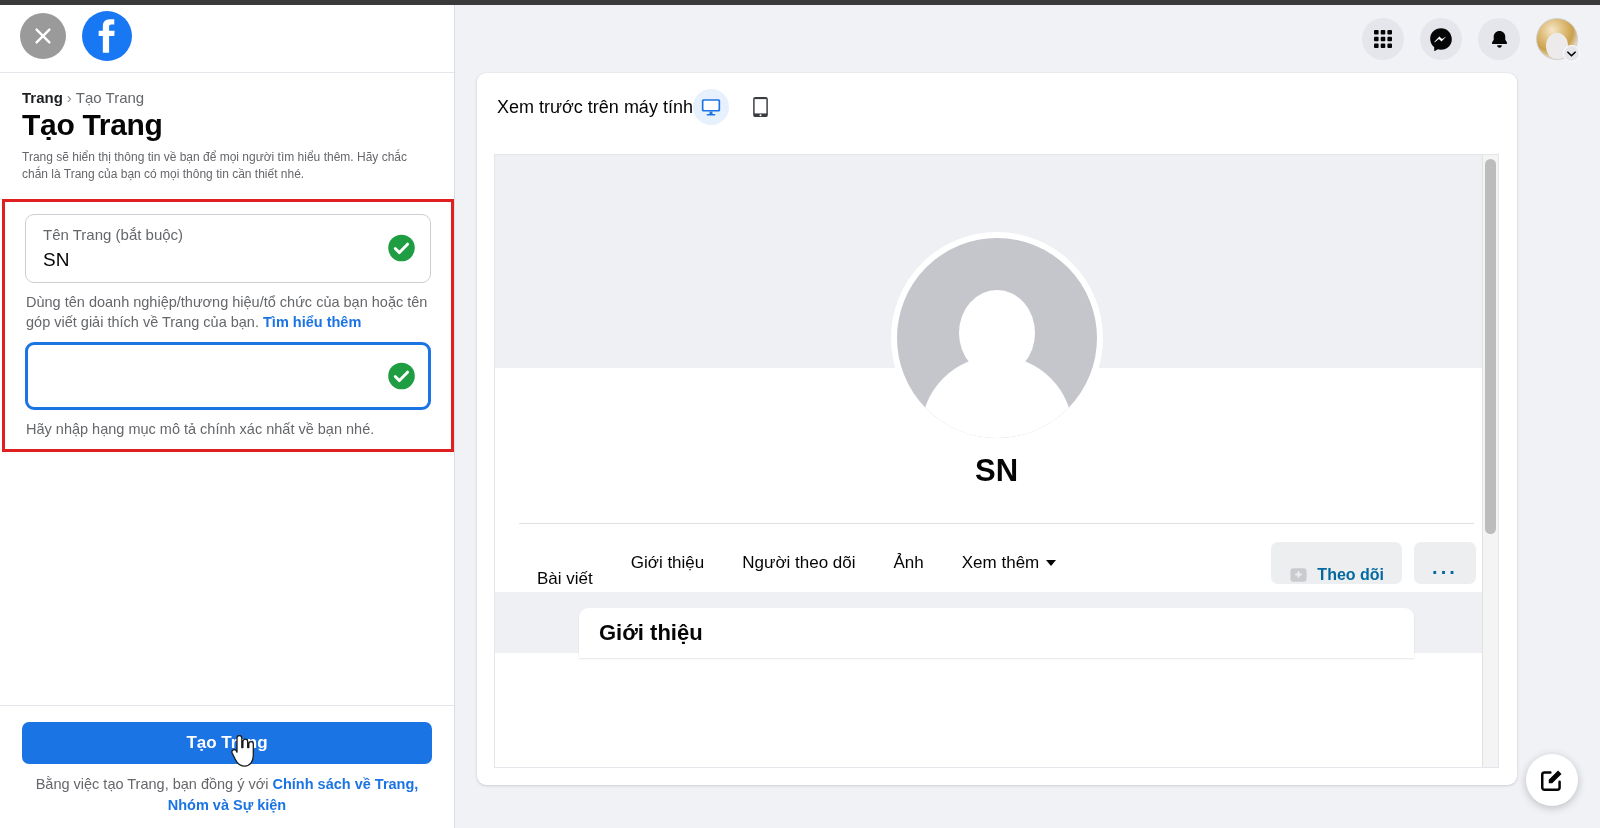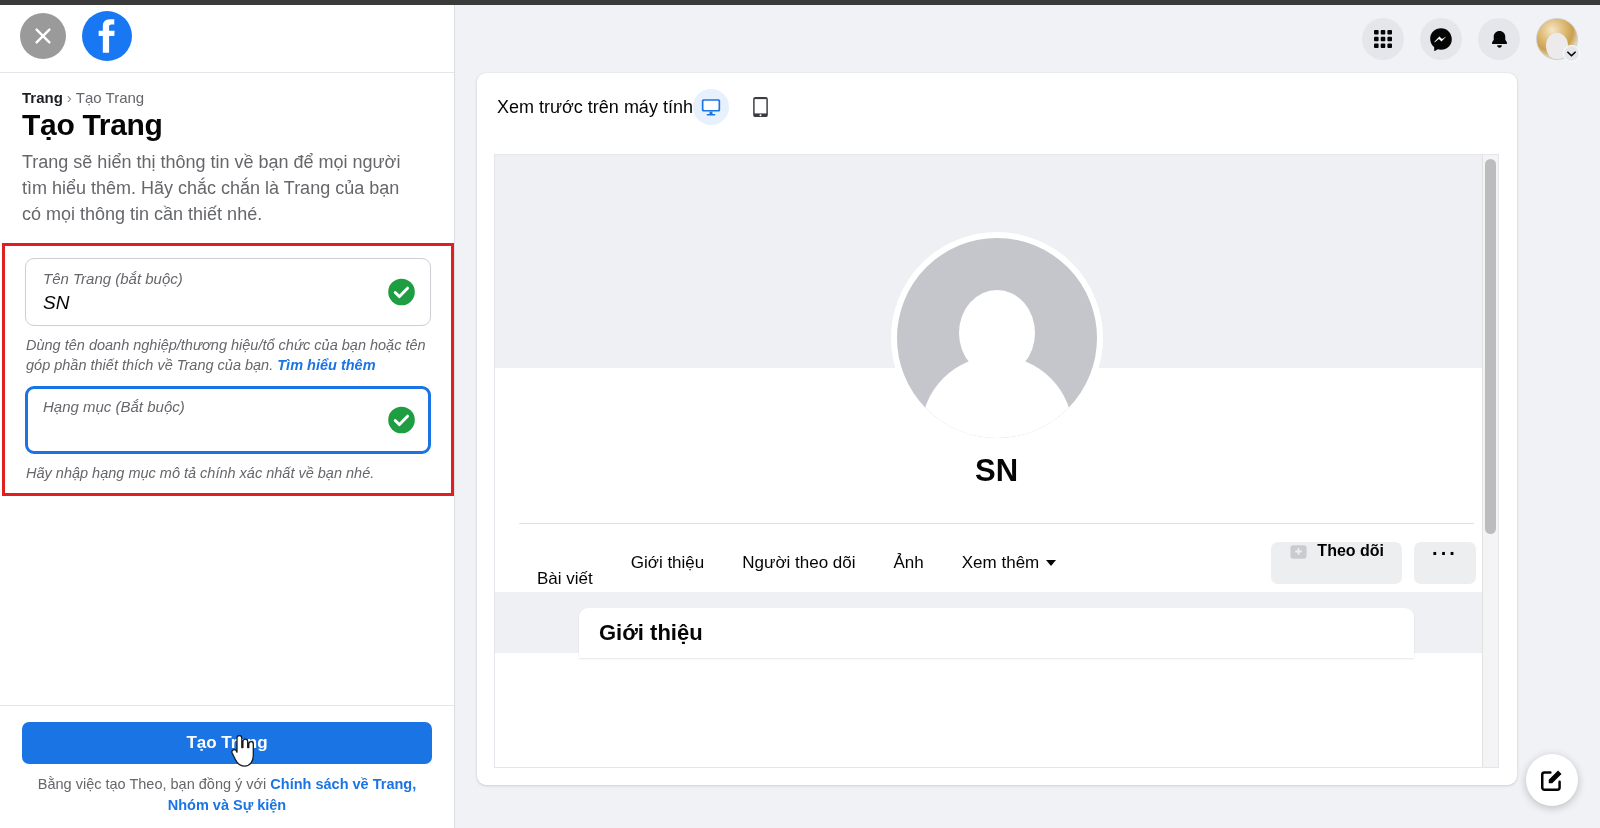--- a/index.html
+++ b/index.html
@@ -69,34 +69,33 @@
   .breadcrumb .bc-sep { margin: 0 4px; color: #8a8d91; }
   .page-title {
     font-size: 30px;
     font-weight: 700;
     color: #050505;
     letter-spacing: -0.3px;
     line-height: 1.15;
     margin-bottom: 6px;
   }
   .page-desc {
-    font-size: 18px;
+    font-size: 12px;
     color: #65676b;
     line-height: 1.45;
     margin-bottom: 16px;
     max-width: 390px;
   }
 
   
   .red-box {
     position: relative;
     border: 3px solid #e02020;
     margin: 0 -22px 4px -20px;
     padding: 12px 20px 8px 20px;
-    font-style: italic;
   }
 
   .field {
     position: relative;
     border: 1px solid #ccd0d5;
     border-radius: 9px;
     background: #fff;
     padding: 10px 56px 10px 17px;
     margin-bottom: 9px;
     min-height: 68px;
@@ -378,24 +377,24 @@
     border-left: 5px solid transparent;
     border-right: 5px solid transparent;
     border-top: 6px solid #050505;
   }
   .pv-actions { margin-left: auto; display: flex; gap: 12px; align-items: center; }
   .pv-btn {
     height: 42px;
     background: #edeef0;
     border-radius: 7px;
     display: flex;
-    align-items: flex-start;
+    align-items: flex-end;
     gap: 9px;
     padding: 0 18px;
-    color: #000000;
+    color: #0369a1;
     font-size: 16px;
     font-weight: 700;
     cursor: not-allowed;
   }
   .pv-btn.more { padding: 0 18px; font-size: 20px; letter-spacing: 2px; }
   .pv-subcard-zone {
     position: absolute;
     left: 0; right: 0;
     top: 224px; bottom: 0;
     background: #eef0f3;
@@ -487,41 +486,40 @@
         <div class="field">
           <div class="field-label">Tên Trang (bắt buộc)</div>
           <div class="field-value">SN</div>
           <svg class="check-badge" viewBox="0 0 24 24">
             <circle cx="12" cy="12" r="11" fill="#1f9d42"></circle>
             <path d="M6.8 12.4 L10.3 15.8 L17 8.8" stroke="#ffffff" stroke-width="2.4" fill="none" stroke-linecap="round" stroke-linejoin="round"></path>
           </svg>
         </div>
 
         <div class="helper">
-          <span>Dùng tên doanh nghiệp/thương hiệu/tổ chức của bạn hoặc tên góp phần thiết thích về Trang của bạn.</span>
+          <span>Dùng tên doanh nghiệp/thương hiệu/tổ chức của bạn hoặc tên góp viết giải thích về Trang của bạn.</span>
           <span class="link">Tìm hiểu thêm</span>
         </div>
 
         <div class="field focused">
-          <div class="field-label">Hạng mục (Bắt buộc)</div>
           <svg class="check-badge" viewBox="0 0 24 24">
             <circle cx="12" cy="12" r="11" fill="#1f9d42"></circle>
             <path d="M6.8 12.4 L10.3 15.8 L17 8.8" stroke="#ffffff" stroke-width="2.4" fill="none" stroke-linecap="round" stroke-linejoin="round"></path>
           </svg>
         </div>
 
         <div class="helper last">Hãy nhập hạng mục mô tả chính xác nhất về bạn nhé.</div>
       </div>
 
     </div>
 
     <div class="lp-footer">
       <button class="create-btn">Tạo Trang</button>
       <div class="terms">
-        <span>Bằng việc tạo Theo, bạn đồng ý với </span><span class="link">Chính sách về Trang, Nhóm và Sự kiện</span>
+        <span>Bằng việc tạo Trang, bạn đồng ý với </span><span class="link">Chính sách về Trang, Nhóm và Sự kiện</span>
       </div>
     </div>
   </div>
 
   <svg class="cursor-hand" viewBox="0 0 26 32">
     <path d="M9 3c0-1.4 1.1-2.5 2.4-2.5S13.8 1.6 13.8 3v9.5h1.1V6.6c0-1.3 1.1-2.4 2.4-2.4s2.4 1.1 2.4 2.4v6h1.1V8.9c0-1.3 1-2.3 2.3-2.3 1.2 0 2.2 1 2.2 2.3v11.6c0 5.6-3 10.6-8.6 10.6-5 0-7.4-2.6-9.2-6.3L4.1 18c-.6-1.2-.1-2.6 1.1-3.2 1.1-.5 2.4-.1 3 .9l.8 1.5V3z" fill="#ffffff" stroke="#1a1a1a" stroke-width="1.3" stroke-linejoin="round"></path>
   </svg>
 
   <div class="right-side">
 

